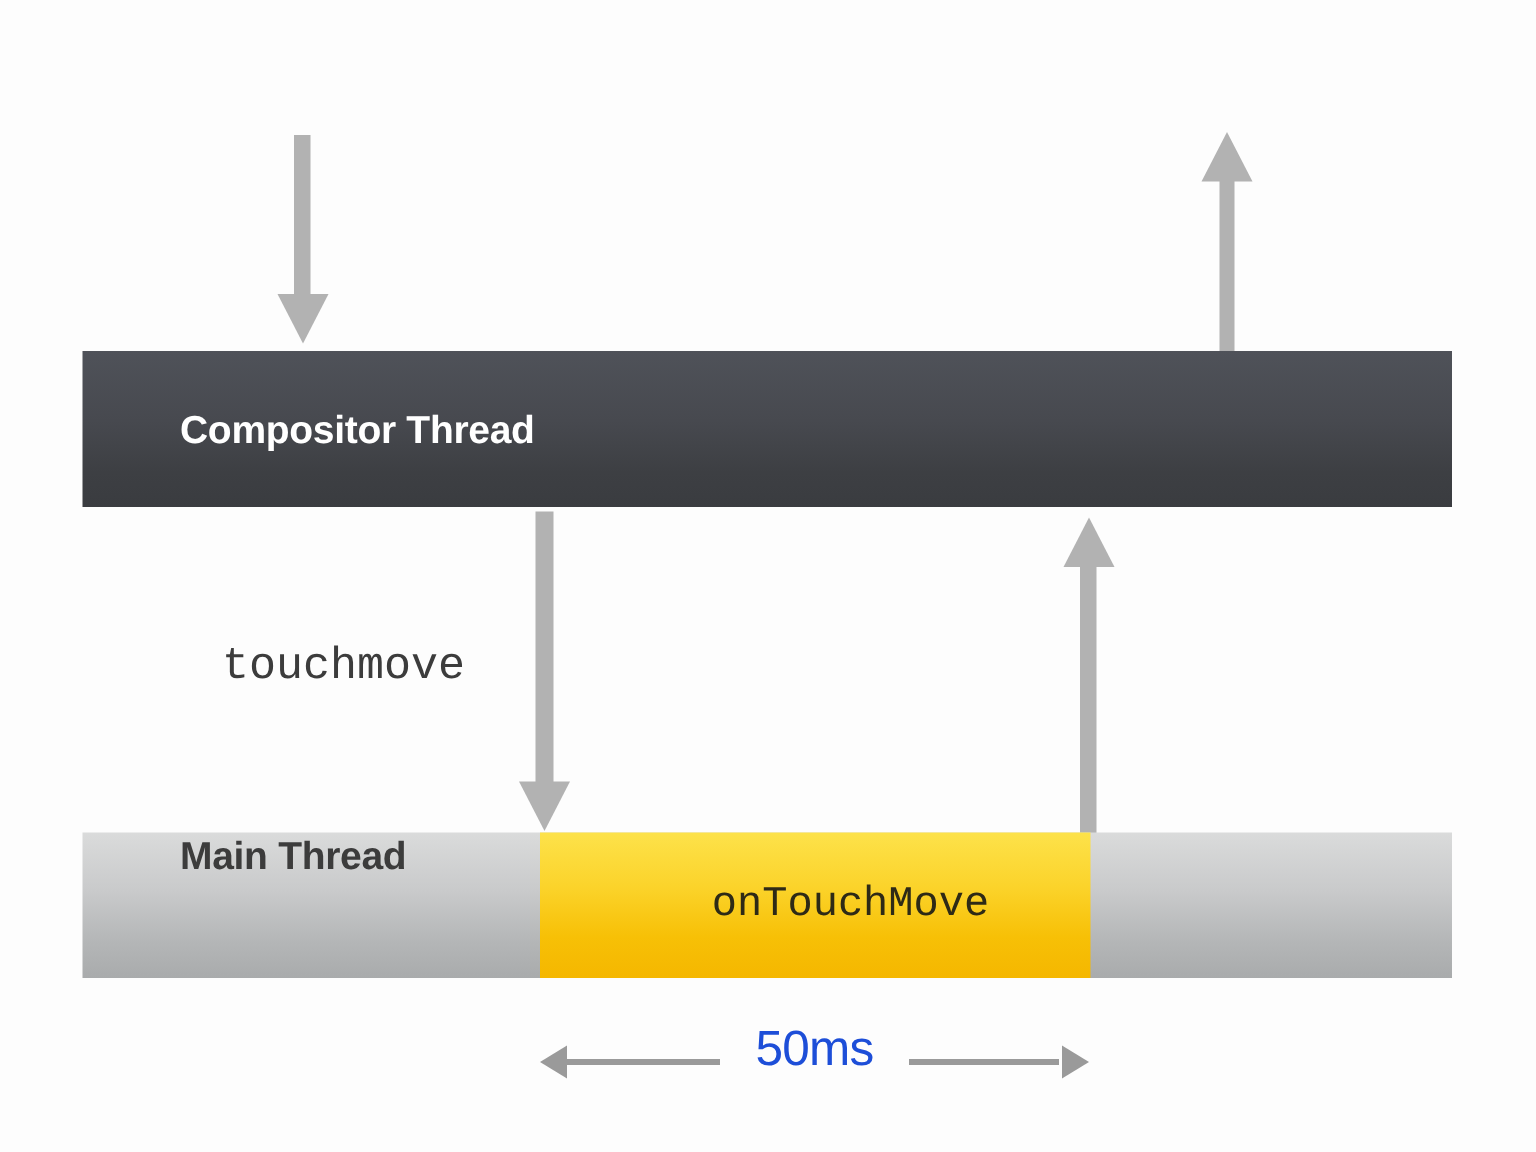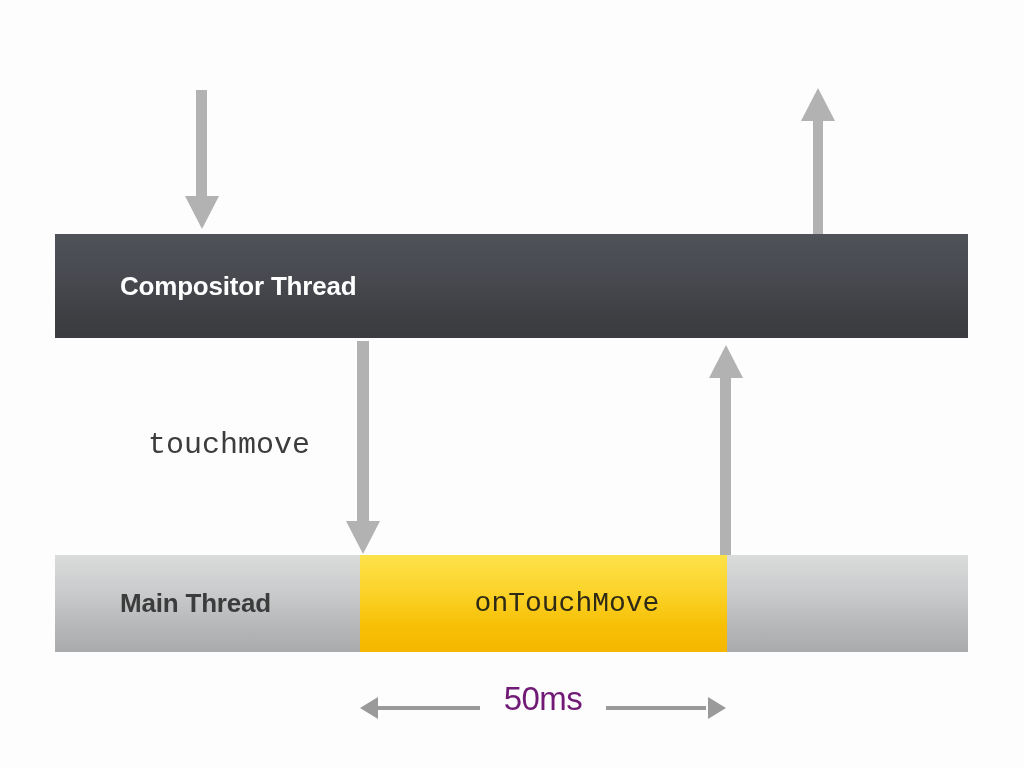--- a/index.html
+++ b/index.html
@@ -124,21 +124,21 @@
 
   
   #mainthread-bar {
     position: absolute;
     left: 55px;
     top: 555px;
     width: 913px;
     height: 97px;
     background: linear-gradient(to bottom, #dadbdb 0%, #c9cacb 40%, #b4b6b7 75%, #a9abac 100%);
     display: flex;
-    align-items: center;
+    align-items: flex-start;
   }
   #mainthread-label {
     margin-left: 65px;
     font-family: "Liberation Sans", sans-serif;
     font-weight: bold;
     font-size: 26px;
     color: #3c3c3c;
     letter-spacing: -0.2px;
     white-space: nowrap;
     position: relative;
@@ -189,21 +189,21 @@
   #measure-head-left  { left: 0;    border-right: 18px solid #9a9a9a; }
   #measure-head-right { right: 0;   border-left: 18px solid #9a9a9a; }
   #measure-text {
     position: absolute;
     left: 0;
     right: 0;
     top: -5px;
     text-align: center;
     font-family: "Liberation Sans", sans-serif;
     font-size: 33px;
-    color: #701a75;
+    color: #1d4ed8;
     letter-spacing: -0.5px;
   }
 </style>
 </head>
 <body>
 
 <div id="stage">
 
 
 

